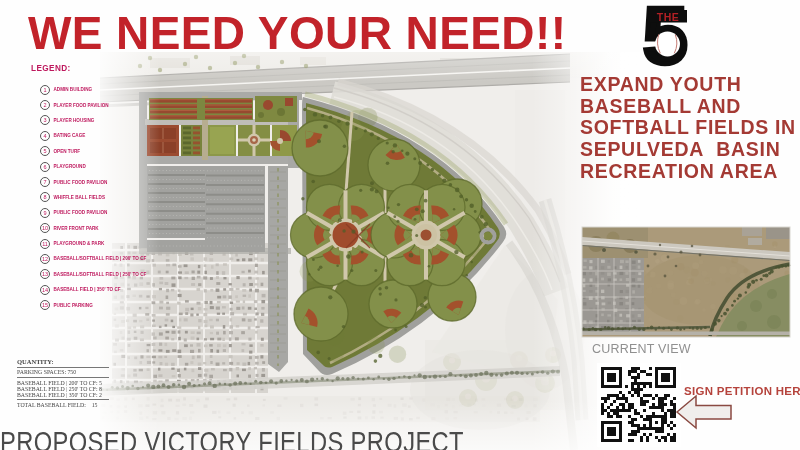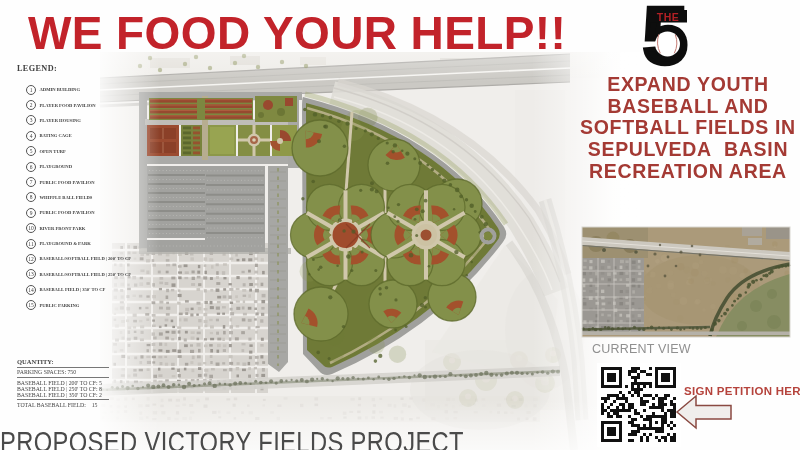--- a/index.html
+++ b/index.html
@@ -1484,23 +1484,23 @@
 </g>
 
 <g>
 <rect x="597" y="363" width="84" height="84" fill="#ffffff"></rect>
 <path fill="#111" d="M601 367h21v3h-21zM631 367h9v3h-9zM649 367h3v3h-3zM655 367h21v3h-21zM601 370h3v3h-3zM619 370h3v3h-3zM628 370h9v3h-9zM640 370h6v3h-6zM655 370h3v3h-3zM673 370h3v3h-3zM601 373h3v3h-3zM607 373h9v3h-9zM619 373h3v3h-3zM628 373h3v3h-3zM637 373h3v3h-3zM646 373h6v3h-6zM655 373h3v3h-3zM661 373h9v3h-9zM673 373h3v3h-3zM601 376h3v3h-3zM607 376h9v3h-9zM619 376h3v3h-3zM631 376h9v3h-9zM655 376h3v3h-3zM661 376h9v3h-9zM673 376h3v3h-3zM601 379h3v3h-3zM607 379h9v3h-9zM619 379h3v3h-3zM634 379h3v3h-3zM655 379h3v3h-3zM661 379h9v3h-9zM673 379h3v3h-3zM601 382h3v3h-3zM619 382h3v3h-3zM631 382h21v3h-21zM655 382h3v3h-3zM673 382h3v3h-3zM601 385h21v3h-21zM625 385h3v3h-3zM631 385h3v3h-3zM637 385h3v3h-3zM643 385h3v3h-3zM649 385h3v3h-3zM655 385h21v3h-21zM631 388h12v3h-12zM619 391h3v3h-3zM628 391h3v3h-3zM634 391h6v3h-6zM607 394h12v3h-12zM622 394h3v3h-3zM631 394h3v3h-3zM637 394h3v3h-3zM643 394h9v3h-9zM655 394h3v3h-3zM664 394h6v3h-6zM601 397h9v3h-9zM616 397h12v3h-12zM640 397h3v3h-3zM652 397h3v3h-3zM658 397h9v3h-9zM673 397h3v3h-3zM604 400h3v3h-3zM613 400h3v3h-3zM625 400h3v3h-3zM640 400h9v3h-9zM658 400h6v3h-6zM670 400h3v3h-3zM601 403h3v3h-3zM610 403h3v3h-3zM619 403h6v3h-6zM628 403h6v3h-6zM640 403h6v3h-6zM652 403h3v3h-3zM658 403h9v3h-9zM670 403h6v3h-6zM601 406h3v3h-3zM607 406h3v3h-3zM616 406h3v3h-3zM622 406h3v3h-3zM628 406h6v3h-6zM649 406h15v3h-15zM673 406h3v3h-3zM601 409h6v3h-6zM610 409h21v3h-21zM634 409h3v3h-3zM643 409h3v3h-3zM661 409h3v3h-3zM667 409h9v3h-9zM601 412h3v3h-3zM607 412h3v3h-3zM613 412h6v3h-6zM634 412h6v3h-6zM652 412h3v3h-3zM664 412h3v3h-3zM670 412h6v3h-6zM607 415h6v3h-6zM616 415h6v3h-6zM628 415h3v3h-3zM640 415h3v3h-3zM646 415h21v3h-21zM670 415h6v3h-6zM631 418h6v3h-6zM643 418h9v3h-9zM661 418h6v3h-6zM601 421h21v3h-21zM628 421h6v3h-6zM649 421h3v3h-3zM655 421h3v3h-3zM661 421h6v3h-6zM670 421h3v3h-3zM601 424h3v3h-3zM619 424h3v3h-3zM631 424h9v3h-9zM643 424h3v3h-3zM649 424h3v3h-3zM661 424h3v3h-3zM667 424h3v3h-3zM673 424h3v3h-3zM601 427h3v3h-3zM607 427h9v3h-9zM619 427h3v3h-3zM637 427h27v3h-27zM670 427h3v3h-3zM601 430h3v3h-3zM607 430h9v3h-9zM619 430h3v3h-3zM631 430h9v3h-9zM655 430h9v3h-9zM601 433h3v3h-3zM607 433h9v3h-9zM619 433h3v3h-3zM628 433h9v3h-9zM643 433h3v3h-3zM649 433h3v3h-3zM667 433h3v3h-3zM673 433h3v3h-3zM601 436h3v3h-3zM619 436h3v3h-3zM640 436h3v3h-3zM646 436h3v3h-3zM655 436h3v3h-3zM661 436h6v3h-6zM670 436h6v3h-6zM601 439h21v3h-21zM628 439h6v3h-6zM640 439h3v3h-3zM646 439h3v3h-3zM658 439h3v3h-3zM664 439h3v3h-3zM670 439h6v3h-6z"></path>
 </g>
 
 <path d="M677,412 L696,396 L696,405.5 L731,405.5 L731,419 L696,419 L696,428 Z" fill="#f0eeec" stroke="#8a4a42" stroke-width="1.5"></path>
 </svg>
 
-<div class="abs" id="title1" style="left:28px;top:10px;font-size:46px;line-height:46px;font-weight:bold;color:#c2232a;letter-spacing:0.4px;white-space:nowrap;">WE FOOD YOUR HELP!!</div>
-
-<div class="abs" style="left:17px;top:64px;font-family:Liberation Serif, serif;color:#404040;">
+<div class="abs" id="title1" style="left:28px;top:10px;font-size:46px;line-height:46px;font-weight:bold;color:#c2232a;letter-spacing:0.4px;white-space:nowrap;">WE NEED YOUR NEED!!</div>
+
+<div class="abs" style="left:31px;top:64px;font-family:Liberation Sans, sans-serif;color:#be185d;">
 <div style="font-size:8.2px;font-weight:bold;letter-spacing:0.4px;">LEGEND:</div>
 <div style="margin-top:9px;padding-left:9px;">
 <div style="height:15.4px;display:flex;align-items:center;">
         <span style="display:inline-block;width:8px;height:8px;border:0.7px solid #555;border-radius:50%;font-size:5.5px;text-align:center;line-height:8px;flex:none;">1</span>
         <span style="font-size:4.6px;font-weight:bold;margin-left:3.5px;letter-spacing:0px;white-space:nowrap;">ADMIN BUILDING</span>
       </div>
 <div style="height:15.4px;display:flex;align-items:center;">
         <span style="display:inline-block;width:8px;height:8px;border:0.7px solid #555;border-radius:50%;font-size:5.5px;text-align:center;line-height:8px;flex:none;">2</span>
         <span style="font-size:4.6px;font-weight:bold;margin-left:3.5px;letter-spacing:0px;white-space:nowrap;">PLAYER FOOD PAVILION</span>
       </div>
@@ -1573,19 +1573,19 @@
 <g>
 <text x="23" y="63" font-family="Liberation Sans,sans-serif" font-size="80" font-weight="bold" fill="#0d0d0d" stroke="#0d0d0d" stroke-width="4.5">5</text>
 <rect x="29" y="10" width="38" height="12.5" fill="#0d0d0d"></rect>
 <text x="48" y="20.5" font-family="Liberation Sans,sans-serif" font-size="10.5" font-weight="bold" fill="#b22025" text-anchor="middle" letter-spacing="0.5">THE</text>
 <circle cx="47.5" cy="44" r="12.5" fill="#ffffff"></circle>
 <path d="M38.8 34.3 Q35.6 44 40.3 53.3" fill="none" stroke="#c47a72" stroke-width="1"></path>
 <path d="M55.3 34.7 Q58.9 44 54.3 53.3" fill="none" stroke="#c47a72" stroke-width="1"></path>
 </g>
 </svg>
 
-<div class="abs" id="redtext" style="left:580px;top:74px;font-size:19.5px;line-height:21.7px;font-weight:bold;color:#a43a34;letter-spacing:0.7px;white-space:nowrap;text-align:center;">EXPAND YOUTH<br>BASEBALL AND<br>SOFTBALL FIELDS IN<br>SEPULVEDA&nbsp; BASIN<br>RECREATION AREA</div>
+<div class="abs" id="redtext" style="left:580px;top:74px;font-size:19.5px;line-height:21.7px;font-weight:bold;color:#a43a34;letter-spacing:0.7px;white-space:nowrap;">EXPAND YOUTH<br>BASEBALL AND<br>SOFTBALL FIELDS IN<br>SEPULVEDA&nbsp; BASIN<br>RECREATION AREA</div>
 
 <div class="abs" id="cview" style="left:592px;top:342.5px;font-size:12.5px;line-height:13px;font-weight:normal;color:#909090;letter-spacing:0.2px;white-space:nowrap;">CURRENT VIEW</div>
 
 <div class="abs" id="signpet" style="left:684px;top:386px;font-size:11.5px;font-weight:bold;color:#b5433c;letter-spacing:0.3px;transform:scaleY(0.9);transform-origin:top left;white-space:nowrap;">SIGN PETITION HERE</div>
 
 <div class="abs" id="title2" style="left:0px;top:427px;font-size:30px;line-height:30px;font-weight:normal;color:#4a4a4a;letter-spacing:0.5px;transform:scaleX(0.79);transform-origin:top left;white-space:nowrap;">PROPOSED VICTORY FIELDS PROJECT</div>
 
 </body></html>

